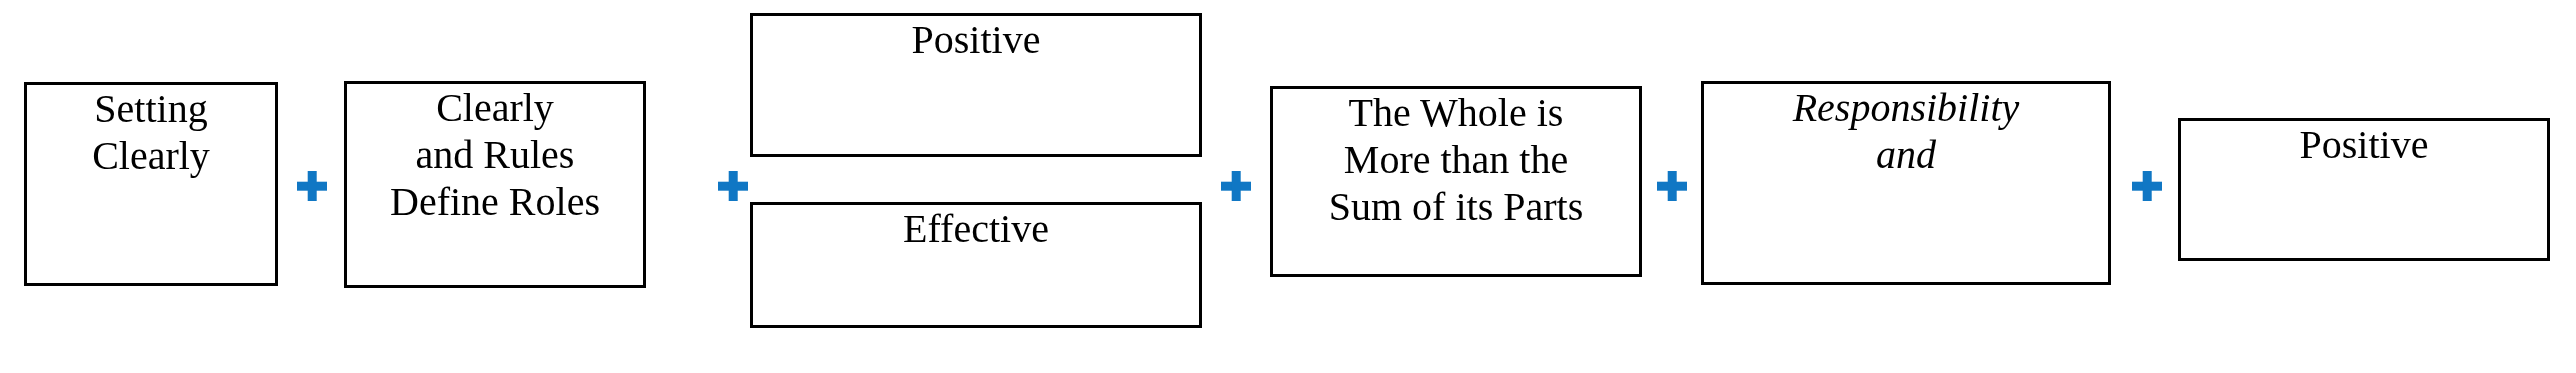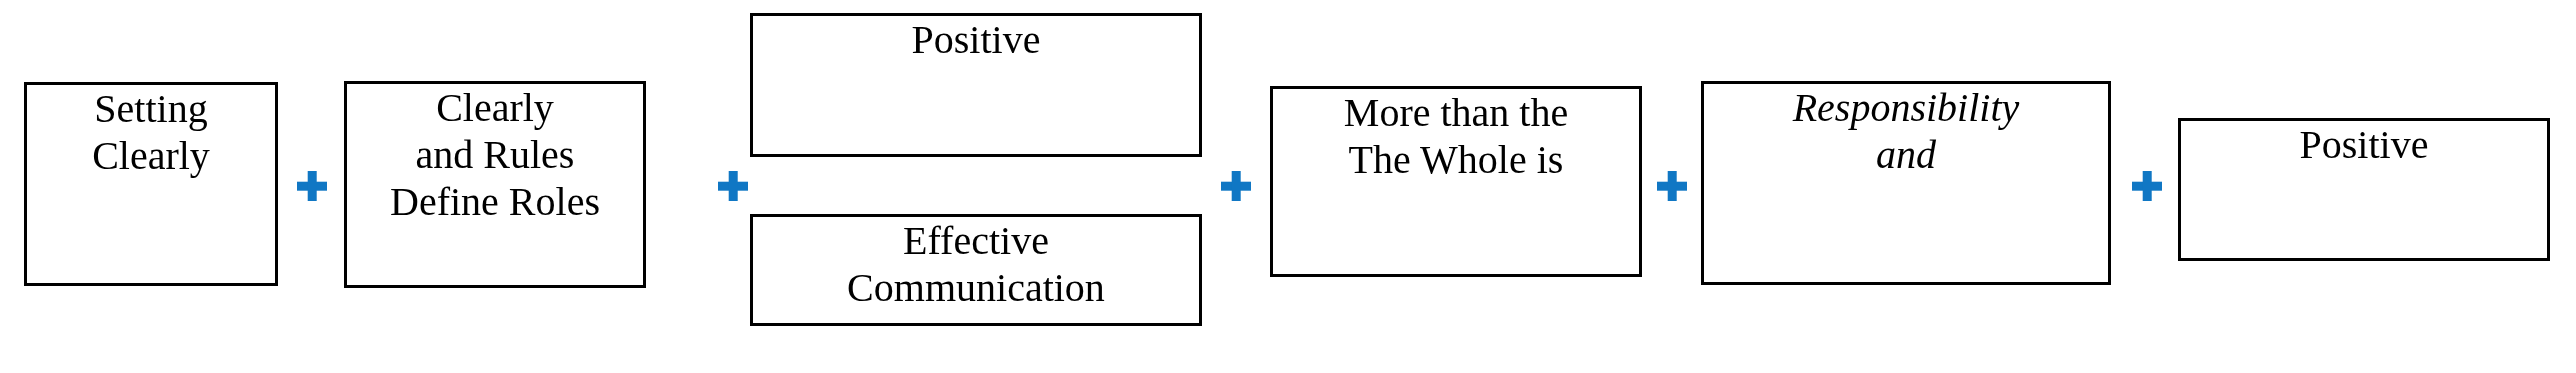--- a/index.html
+++ b/index.html
@@ -78,21 +78,21 @@
     top: 0; bottom: 0;
     left: 50%;
     width: 8.6px;
     transform: translateX(-50%);
   }
 
   
   .n1 { left: 24px;   top: 82px; width: 254px;  height: 204px; }
   .n2 { left: 344px;  top: 81px; width: 302px;  height: 207px; }
   .n3 { left: 750px; top: 13.2px;  width: 452px;  height: 144px; }
-  .n4 { left: 750px; top: 214px; width: 452px;  height: 112px; }
+  .n4 { left: 750px; top: 202px; width: 452px;  height: 126px; }
   .n5 { left: 1270px; top: 86px; width: 372px;  height: 191px; }
   .n6 { left: 1701px; top: 81px; width: 410px;  height: 204px; font-style: italic; }
   .n7 { left: 2178px; top: 118px; width: 372px;  height: 143px; }
 
   .p1 { left: 297px;  top: 171px; width: 30px; height: 30px; }
   .p2 { left: 718px; top: 171px; width: 30px; height: 30px; }
   .p3 { left: 1221px; top: 171px; width: 30px; height: 30px; }
   .p4 { left: 1657px; top: 171px; width: 30px; height: 30px; }
   .p5 { left: 2132px; top: 171px; width: 30px; height: 30px; }
 </style>
@@ -119,30 +119,30 @@
   <div class="plus p2">
     <span class="cross"></span>
   </div>
 
   <div class="node n3">
     <span class="line">Positive</span>
   </div>
 
   <div class="node n4">
     <span class="line">Effective</span>
-    <span class="line">Communication</span>
   </div>
 
   <div class="plus p3">
     <span class="cross"></span>
   </div>
 
   <div class="node n5">
+    <span class="line">The Whole is</span>
     <span class="line">More than the</span>
-    <span class="line">The Whole is</span>
+    <span class="line">Sum of its Parts</span>
   </div>
 
   <div class="plus p4">
     <span class="cross"></span>
   </div>
 
   <div class="node n6">
     <span class="line">Responsibility</span>
     <span class="line">and</span>
   </div>

